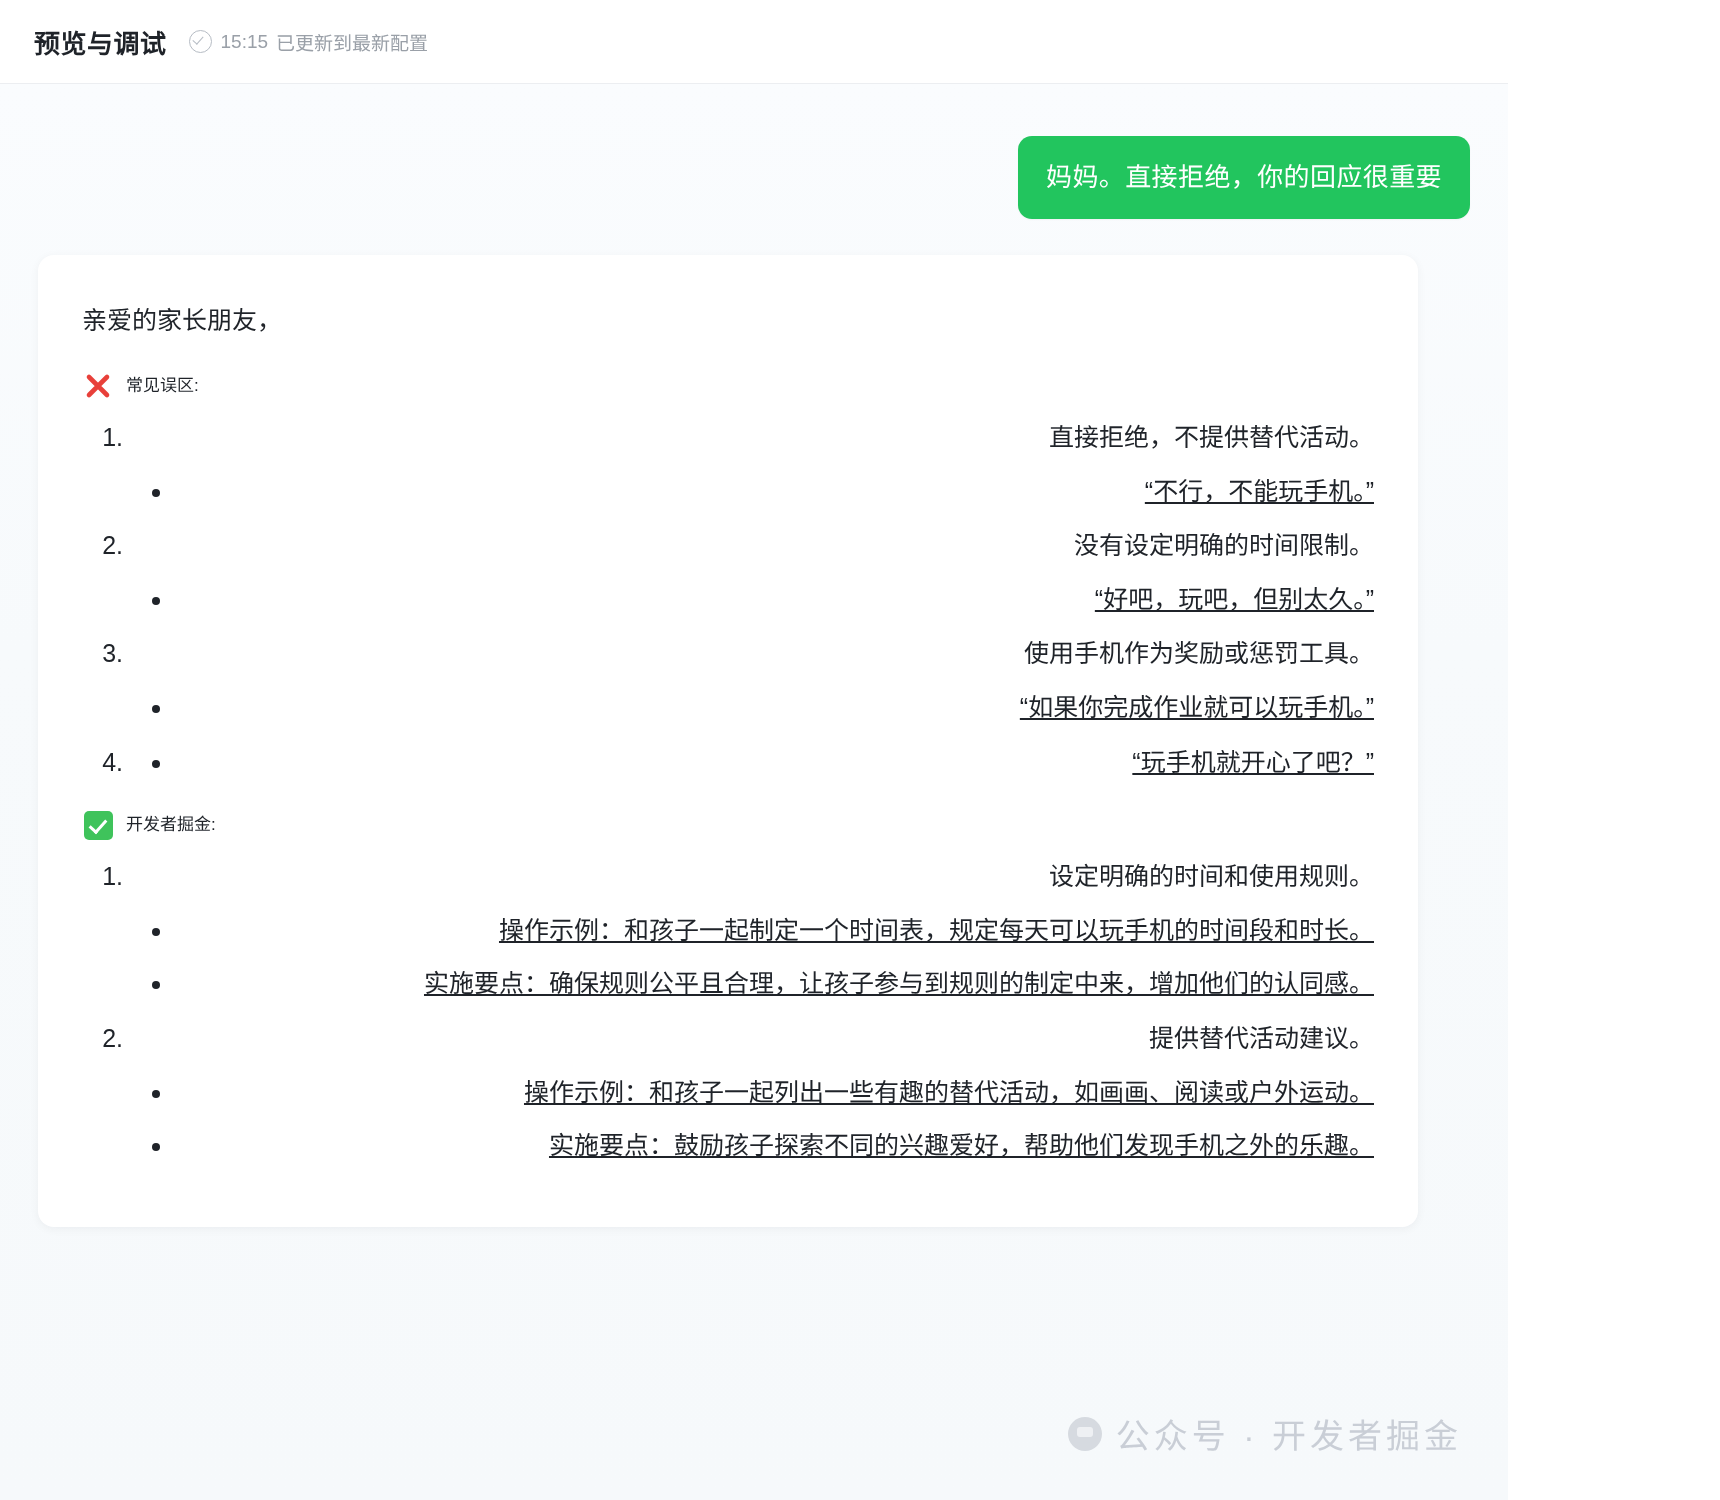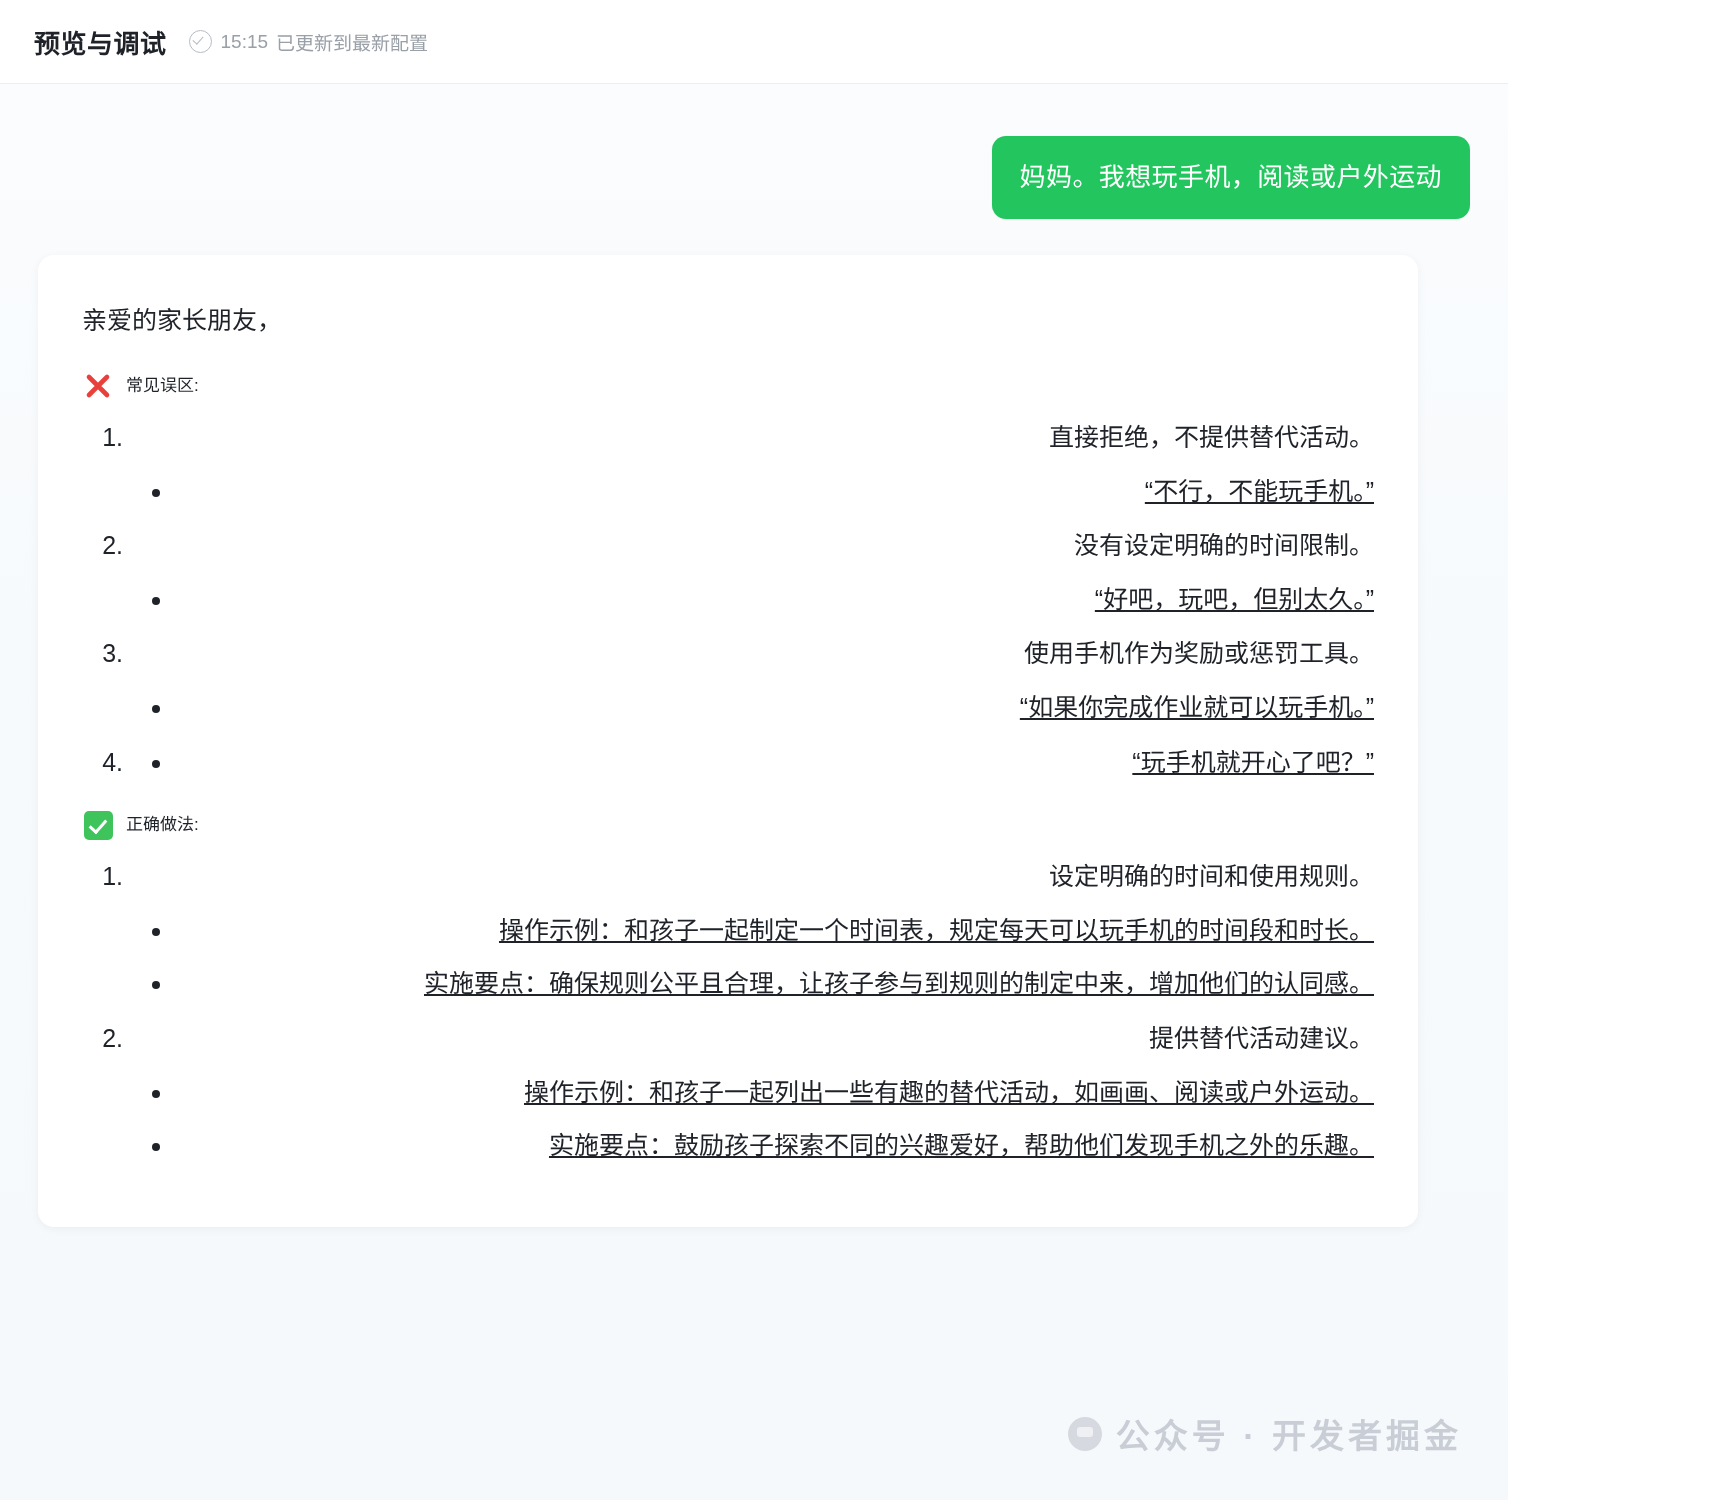--- a/index.html
+++ b/index.html
@@ -181,21 +181,21 @@
   .watermark {
     position: absolute;
     right: 46px;
     bottom: 42px;
     font-size: 34px;
     color: #c9ced6;
     letter-spacing: 4px;
     display: flex;
     align-items: center;
     pointer-events: none;
-    font-weight: 700;
+    font-weight: 400;
   }
   .watermark .wm-logo {
     width: 34px;
     height: 34px;
     margin-right: 14px;
     border-radius: 50%;
     background: #d6dae0;
     position: relative;
     flex: 0 0 auto;
   }
@@ -220,21 +220,21 @@
     <div class="header-status">
       <span class="check-circle"></span>
       <span class="status-time">15:15</span>
       <span>已更新到最新配置</span>
     </div>
   </div>
 
   <div class="chat">
 
     <div class="row-right">
-      <div class="bubble-user">妈妈。我想玩手机，阅读或户外运动</div>
+      <div class="bubble-user">妈妈。直接拒绝，你的回应很重要</div>
     </div>
 
     <div class="row-left">
       <div class="bubble-bot">
 
         <div class="para">亲爱的家长朋友，</div>
 
         <div class="section-head">
           <span class="mark mark-x">
             <svg width="30" height="30" viewBox="0 0 30 30" aria-hidden="true">
@@ -267,21 +267,21 @@
             <ul class="sub">
               <li>“玩手机就开心了吧？”</li>
             </ul>
           </li>
         </ol>
 
         <div class="section-head">
           <span class="mark">
             <span class="mark-check"></span>
           </span>
-          <span>正确做法:</span>
+          <span>开发者掘金:</span>
         </div>
 
         <ol class="list">
           <li>
             <span>设定明确的时间和使用规则。</span>
             <ul class="sub">
               <li>操作示例：和孩子一起制定一个时间表，规定每天可以玩手机的时间段和时长。</li>
               <li>实施要点：确保规则公平且合理，让孩子参与到规则的制定中来，增加他们的认同感。</li>
             </ul>
           </li>

